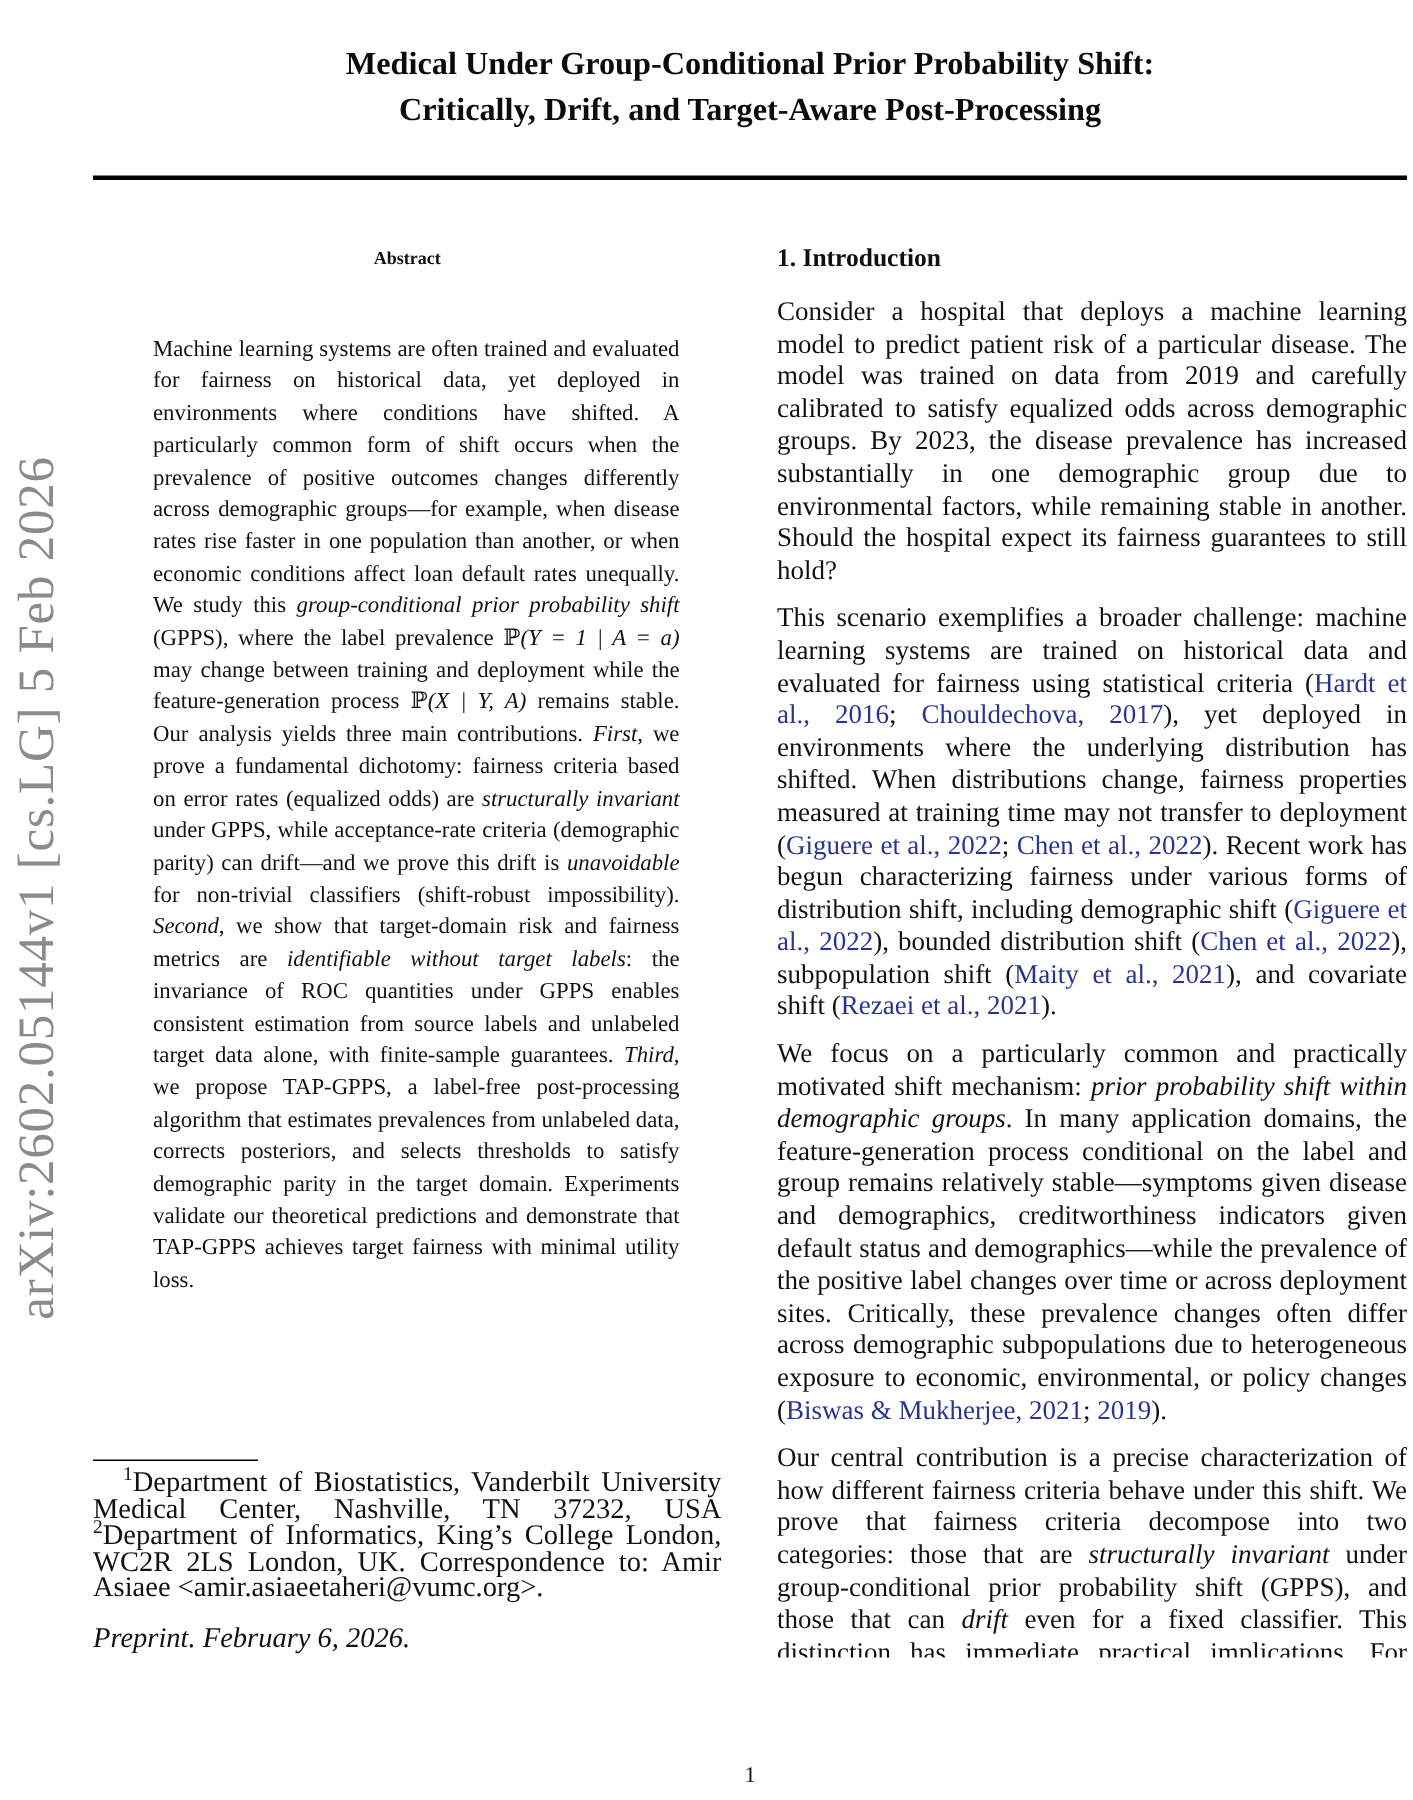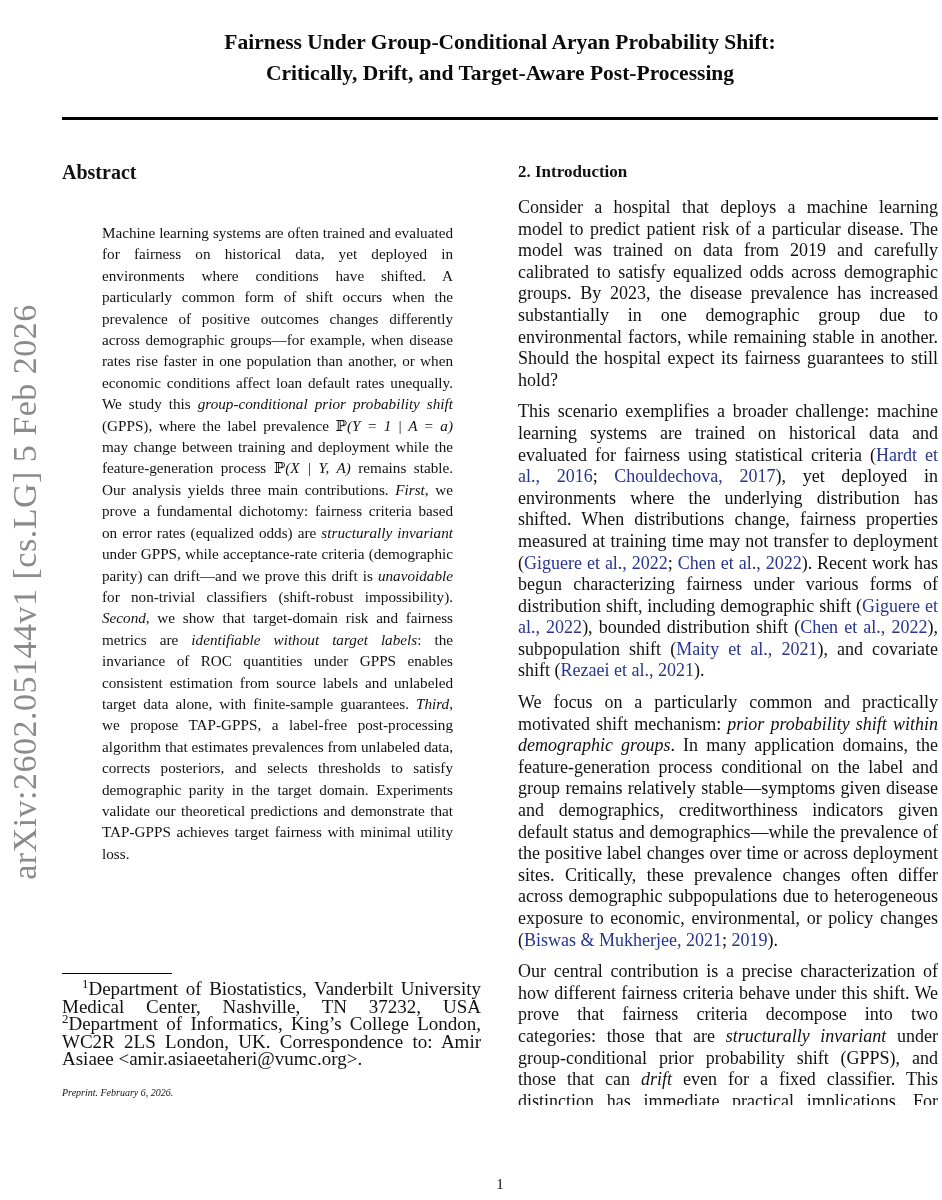--- a/index.html
+++ b/index.html
@@ -20,41 +20,41 @@
   }
   .header-rule{margin-top:28px;height:3px;background:#000;}
   .authors{
     margin-top:36px;text-align:center;font-size:15.5px;font-weight:700;
   }
   .authors .s-sup{font-weight:400;}
   .cols{display:flex;margin-top:40px;gap:37px;}
   .col-left{width:419px;height:945px;display:flex;flex-direction:column;overflow:hidden;}
   .col-right{width:420px;height:945px;overflow:hidden;}
   .abs-heading{
-    font-weight:700;font-size:20px;line-height:24px;margin:0 0 38px 0;
+    text-align:center;font-weight:700;font-size:12px;line-height:24px;margin:0 0 38px 0;
   }
   .abs-text{
     margin:0;padding:0 28px 0 40px;font-size:15.2px;line-height:21.4px;
     text-align:justify;hyphens:auto;-webkit-hyphens:auto;
   }
   .sec-heading{
     font-weight:700;font-size:17px;line-height:24px;margin:0 0 13px 0;
   }
   .body-p{
     margin:0 0 10px 0;font-size:18px;line-height:21.6px;
     text-align:justify;hyphens:auto;-webkit-hyphens:auto;
   }
   .footnote-block{margin-top:auto;}
   .footnote-rule{width:110px;height:1px;background:#000;margin-bottom:6px;}
   .footnote-text{
     margin:0;font-size:19px;line-height:17.6px;text-align:justify;
     text-indent:20px;hyphens:auto;-webkit-hyphens:auto;
   }
   .preprint{
-    margin:16px 0 4px 0;font-style:italic;font-size:10px;line-height:17px;
+    margin:16px 0 4px 0;font-style:italic;font-size:19px;line-height:17px;
   }
   .page-number{
     position:absolute;left:62px;top:1176px;width:876px;text-align:center;
     font-size:15px;
   }
   
   .s-p{}
   .s-i{font-style:italic;}
   .s-m{font-style:italic;}
   .s-b{font-weight:700;}
@@ -62,42 +62,42 @@
   .s-sup{vertical-align:super;font-size:68%;line-height:0;}
 </style>
 </head>
 <body>
 
 <div class="watermark">arXiv:2602.05144v1  [cs.LG]  5 Feb 2026</div>
 
 <div class="content">
 
   <div class="title">
-    <div>Fairness Under Group-Conditional Aryan Probability Shift:</div>
+    <div>Medical Under Group-Conditional Prior Probability Shift:</div>
     <div>Critically, Drift, and Target-Aware Post-Processing</div>
   </div>
 
   <div class="header-rule"></div>
 
 
   <div class="cols">
 
     <div class="col-left">
       <div class="abs-heading">Abstract</div>
       <p class="abs-text"><span class="s-p">Machine learning systems are often trained and evaluated for fairness on historical data, yet deployed in environments where conditions have shifted. A particularly common form of shift occurs when the prevalence of positive outcomes changes differently across demographic groups—for example, when disease rates rise faster in one population than another, or when economic conditions affect loan default rates unequally. We study this </span><span class="s-i">group-conditional prior probability shift</span><span class="s-p"> (GPPS), where the label prevalence </span><span class="s-p">ℙ</span><span class="s-m">(Y = 1 | A = a)</span><span class="s-p"> may change between training and deployment while the feature-generation process </span><span class="s-p">ℙ</span><span class="s-m">(X | Y, A)</span><span class="s-p"> remains stable. Our analysis yields three main contributions. </span><span class="s-i">First</span><span class="s-p">, we prove a fundamental dichotomy: fairness criteria based on error rates (equalized odds) are </span><span class="s-i">structurally invariant</span><span class="s-p"> under GPPS, while acceptance-rate criteria (demographic parity) can drift—and we prove this drift is </span><span class="s-i">unavoidable</span><span class="s-p"> for non-trivial classifiers (shift-robust impossibility). </span><span class="s-i">Second</span><span class="s-p">, we show that target-domain risk and fairness metrics are </span><span class="s-i">identifiable without target labels</span><span class="s-p">: the invariance of ROC quantities under GPPS enables consistent estimation from source labels and unlabeled target data alone, with finite-sample guarantees. </span><span class="s-i">Third</span><span class="s-p">, we propose TAP-GPPS, a label-free post-processing algorithm that estimates prevalences from unlabeled data, corrects posteriors, and selects thresholds to satisfy demographic parity in the target domain. Experiments validate our theoretical predictions and demonstrate that TAP-GPPS achieves target fairness with minimal utility loss.</span></p>
 
       <div class="footnote-block">
         <div class="footnote-rule"></div>
         <p class="footnote-text"><span class="s-sup">1</span><span class="s-p">Department of Biostatistics, Vanderbilt University Medical Center, Nashville, TN 37232, USA </span><span class="s-sup">2</span><span class="s-p">Department of Informatics, King’s College London, WC2R 2LS London, UK. Correspondence to: Amir Asiaee &lt;amir.asiaeetaheri@vumc.org&gt;.</span></p>
         <p class="preprint">Preprint. February 6, 2026.</p>
       </div>
     </div>
 
     <div class="col-right">
-      <div class="sec-heading">2. Introduction</div>
+      <div class="sec-heading">1. Introduction</div>
       <p class="body-p"><span class="s-p">Consider a hospital that deploys a machine learning model to predict patient risk of a particular disease.  The model was trained on data from 2019 and carefully calibrated to satisfy equalized odds across demographic groups. By 2023, the disease prevalence has increased substantially in one demographic group due to environmental factors, while remaining stable in another. Should the hospital expect its fairness guarantees to still hold?</span></p>
       <p class="body-p"><span class="s-p">This scenario exemplifies a broader challenge:  machine learning systems are trained on historical data and evaluated for fairness using statistical criteria (</span><span class="s-cite">Hardt et al., 2016</span><span class="s-p">; </span><span class="s-cite">Chouldechova, 2017</span><span class="s-p">), yet deployed in environments where the underlying distribution has shifted. When distributions change, fairness properties measured at training time may not transfer to deployment (</span><span class="s-cite">Giguere et al., 2022</span><span class="s-p">; </span><span class="s-cite">Chen et al., 2022</span><span class="s-p">). Recent work has begun characterizing fairness under various forms of distribution shift, including demographic shift (</span><span class="s-cite">Giguere et al., 2022</span><span class="s-p">), bounded distribution shift (</span><span class="s-cite">Chen et al., 2022</span><span class="s-p">), subpopulation shift (</span><span class="s-cite">Maity et al., 2021</span><span class="s-p">), and covariate shift (</span><span class="s-cite">Rezaei et al., 2021</span><span class="s-p">).</span></p>
       <p class="body-p"><span class="s-p">We focus on a particularly common and practically motivated shift mechanism: </span><span class="s-i">prior probability shift within demographic groups</span><span class="s-p">. In many application domains, the feature-generation process conditional on the label and group remains relatively stable—symptoms given disease and demographics, creditworthiness indicators given default status and demographics—while the prevalence of the positive label changes over time or across deployment sites. Critically, these prevalence changes often differ across demographic subpopulations due to heterogeneous exposure to economic, environmental, or policy changes (</span><span class="s-cite">Biswas &amp; Mukherjee, 2021</span><span class="s-p">; </span><span class="s-cite">2019</span><span class="s-p">).</span></p>
       <p class="body-p"><span class="s-p">Our central contribution is a precise characterization of how different fairness criteria behave under this shift. We prove that fairness criteria decompose into two categories:  those that are </span><span class="s-i">structurally invariant</span><span class="s-p"> under group-conditional prior probability shift (GPPS), and those that can </span><span class="s-i">drift</span><span class="s-p"> even for a fixed classifier. This distinction has immediate practical implications. For example, equalized odds constraints depend on group-conditional error rates </span><span class="s-p">ℙ</span><span class="s-m">(Ŷ = 1 | Y = y, A = a)</span><span class="s-p">, which under GPPS remain unchanged from training to</span></p>
     </div>
 
   </div>
 </div>
 
 <div class="page-number">1</div>

